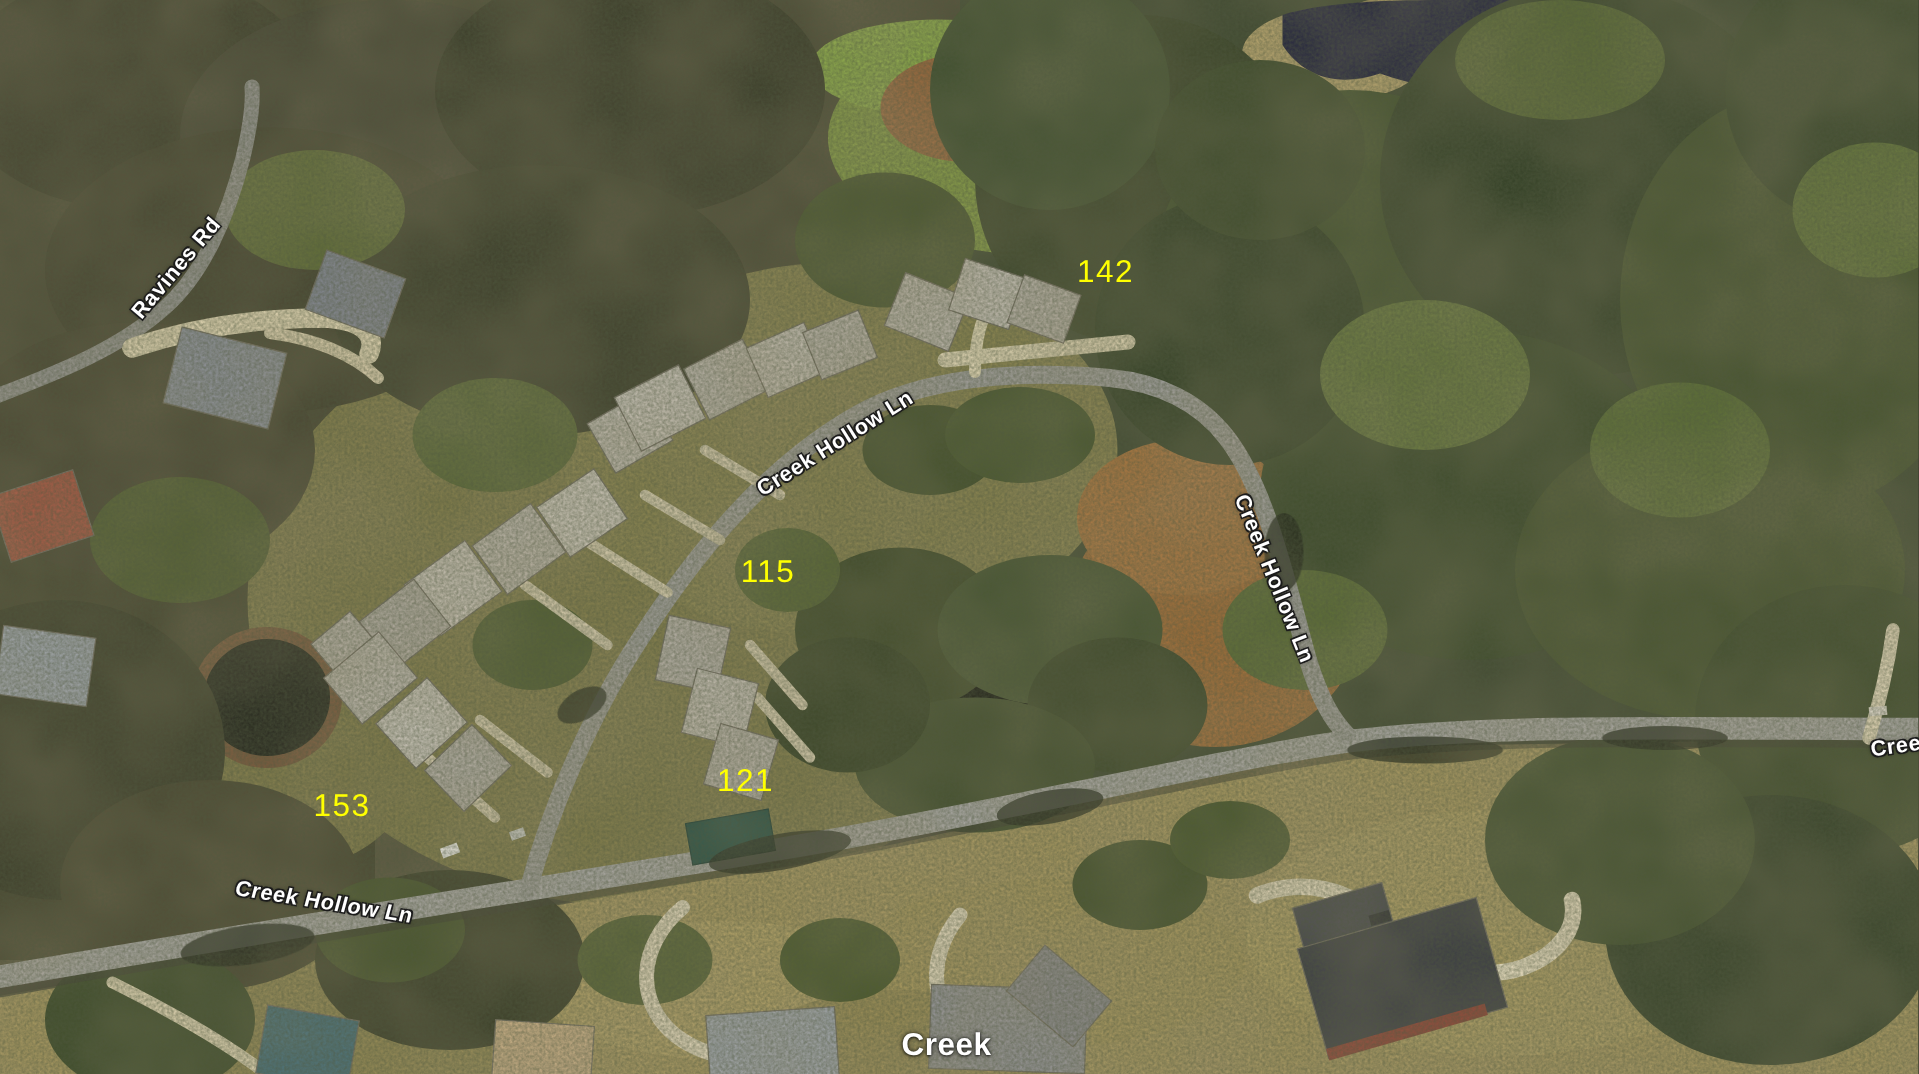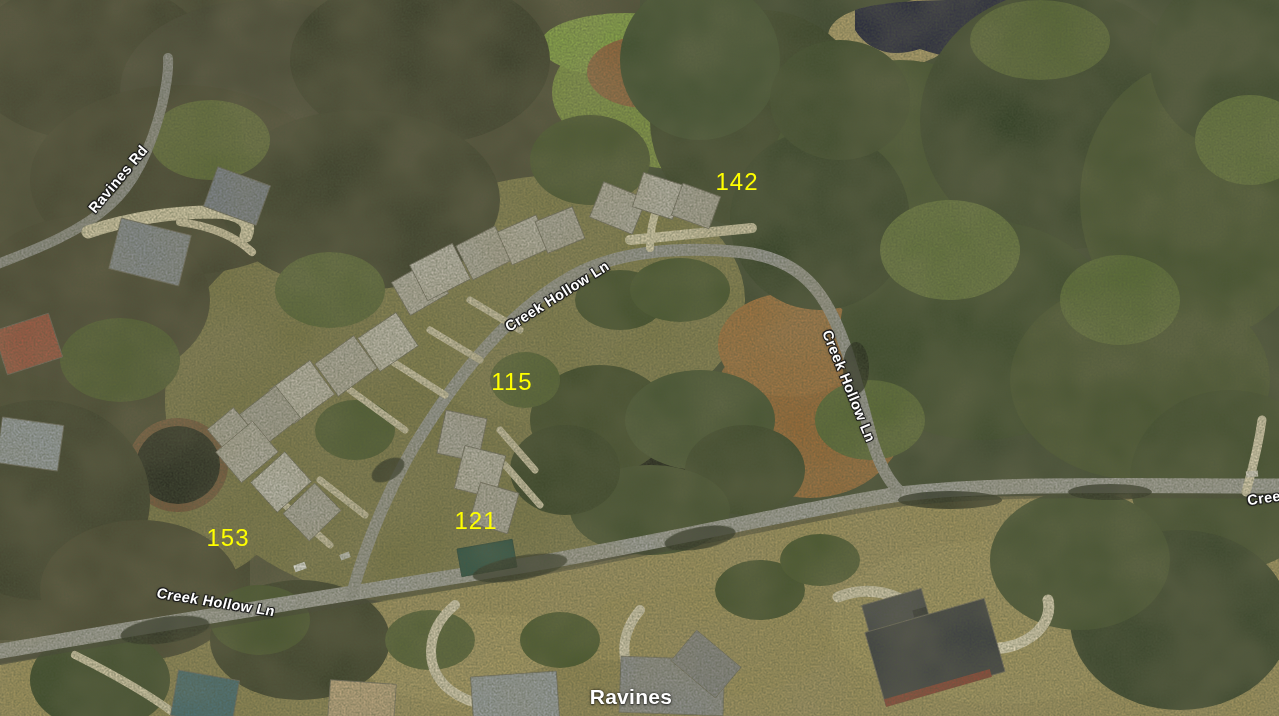--- a/index.html
+++ b/index.html
@@ -9,39 +9,39 @@
     -webkit-user-select:none;user-select:none;
   }
   .map-viewport svg{position:absolute;left:0;top:0;display:block;}
   
   .lbl{position:absolute;white-space:nowrap;transform-origin:center;pointer-events:none;}
   .road-label{
     color:#ffffff;font-size:14.5px;font-weight:600;letter-spacing:.4px;
     text-shadow:-1px -1px 0 #1c1c1c,1px -1px 0 #1c1c1c,-1px 1px 0 #1c1c1c,
                  1px 1px 0 #1c1c1c,0 0 3px #000;
   }
-  .annotation{color:#ffff00;font-size:24px;letter-spacing:1px;font-weight:400;}
+  .annotation{color:#ffff00;font-size:21px;letter-spacing:1px;font-weight:400;}
   .dev-name{color:#ffff00;font-size:21.5px;letter-spacing:1.2px;line-height:29px;}
   .dev-name .line1{display:block;margin-left:12px;}
   .dev-name .line2{display:block;}
   .attribution{
     color:#ffffff;font-size:21px;font-weight:700;letter-spacing:.3px;
     text-shadow:0 0 2px rgba(0,0,0,.6),0 1px 2px rgba(0,0,0,.55),0 0 4px rgba(0,0,0,.4);
   }
   
   .c{transform:translate(-50%,-50%);}
   .lbl-ravines     {left:118px;top:179px;transform:translate(-50%,-50%) rotate(-50deg);}
   .lbl-chl-upper   {left:557px;top:296px;transform:translate(-50%,-50%) rotate(-32deg);}
   .lbl-chl-right   {left:849px;top:386px;transform:translate(-50%,-50%) rotate(68deg);}
   .lbl-chl-lower   {left:216px;top:602px;transform:translate(-50%,-50%) rotate(9deg) skewX(-6deg);}
   .lbl-chl-partial {left:1264px;top:498px;transform:translate(-50%,-50%) rotate(-8deg);}
   .lbl-142{left:737px;top:182px;}
   .lbl-115{left:484px;top:382px;margin-left:28px;}
   .lbl-101{left:228px;top:538px;}
-  .lbl-121{left:476px;top:521px;}
+  .lbl-121{left:497px;top:521px;}
   .lbl-dev{left:572px;top:365px;}
   .lbl-google{left:631px;top:697px;}
 </style>
 </head>
 <body>
 
 <div class="map-viewport">
 
   <svg width="1279" height="716" viewBox="0 0 1279 716" aria-hidden="true">
     <defs>
@@ -226,15 +226,15 @@
   <div class="lbl road-label lbl-chl-upper">Creek Hollow Ln</div>
   <div class="lbl road-label lbl-chl-right">Creek Hollow Ln</div>
   <div class="lbl road-label lbl-chl-lower">Creek Hollow Ln</div>
   <div class="lbl road-label lbl-chl-partial">Cree</div>
 
   <div class="lbl annotation c lbl-142">142</div>
   <div class="lbl annotation c lbl-115">115</div>
   <div class="lbl annotation c lbl-101">153</div>
   <div class="lbl annotation c lbl-121">121</div>
 
-  <div class="lbl attribution c lbl-google">Ravines</div>
+  <div class="lbl attribution c lbl-google">Creek</div>
 
 </div>
 
 </body></html>

